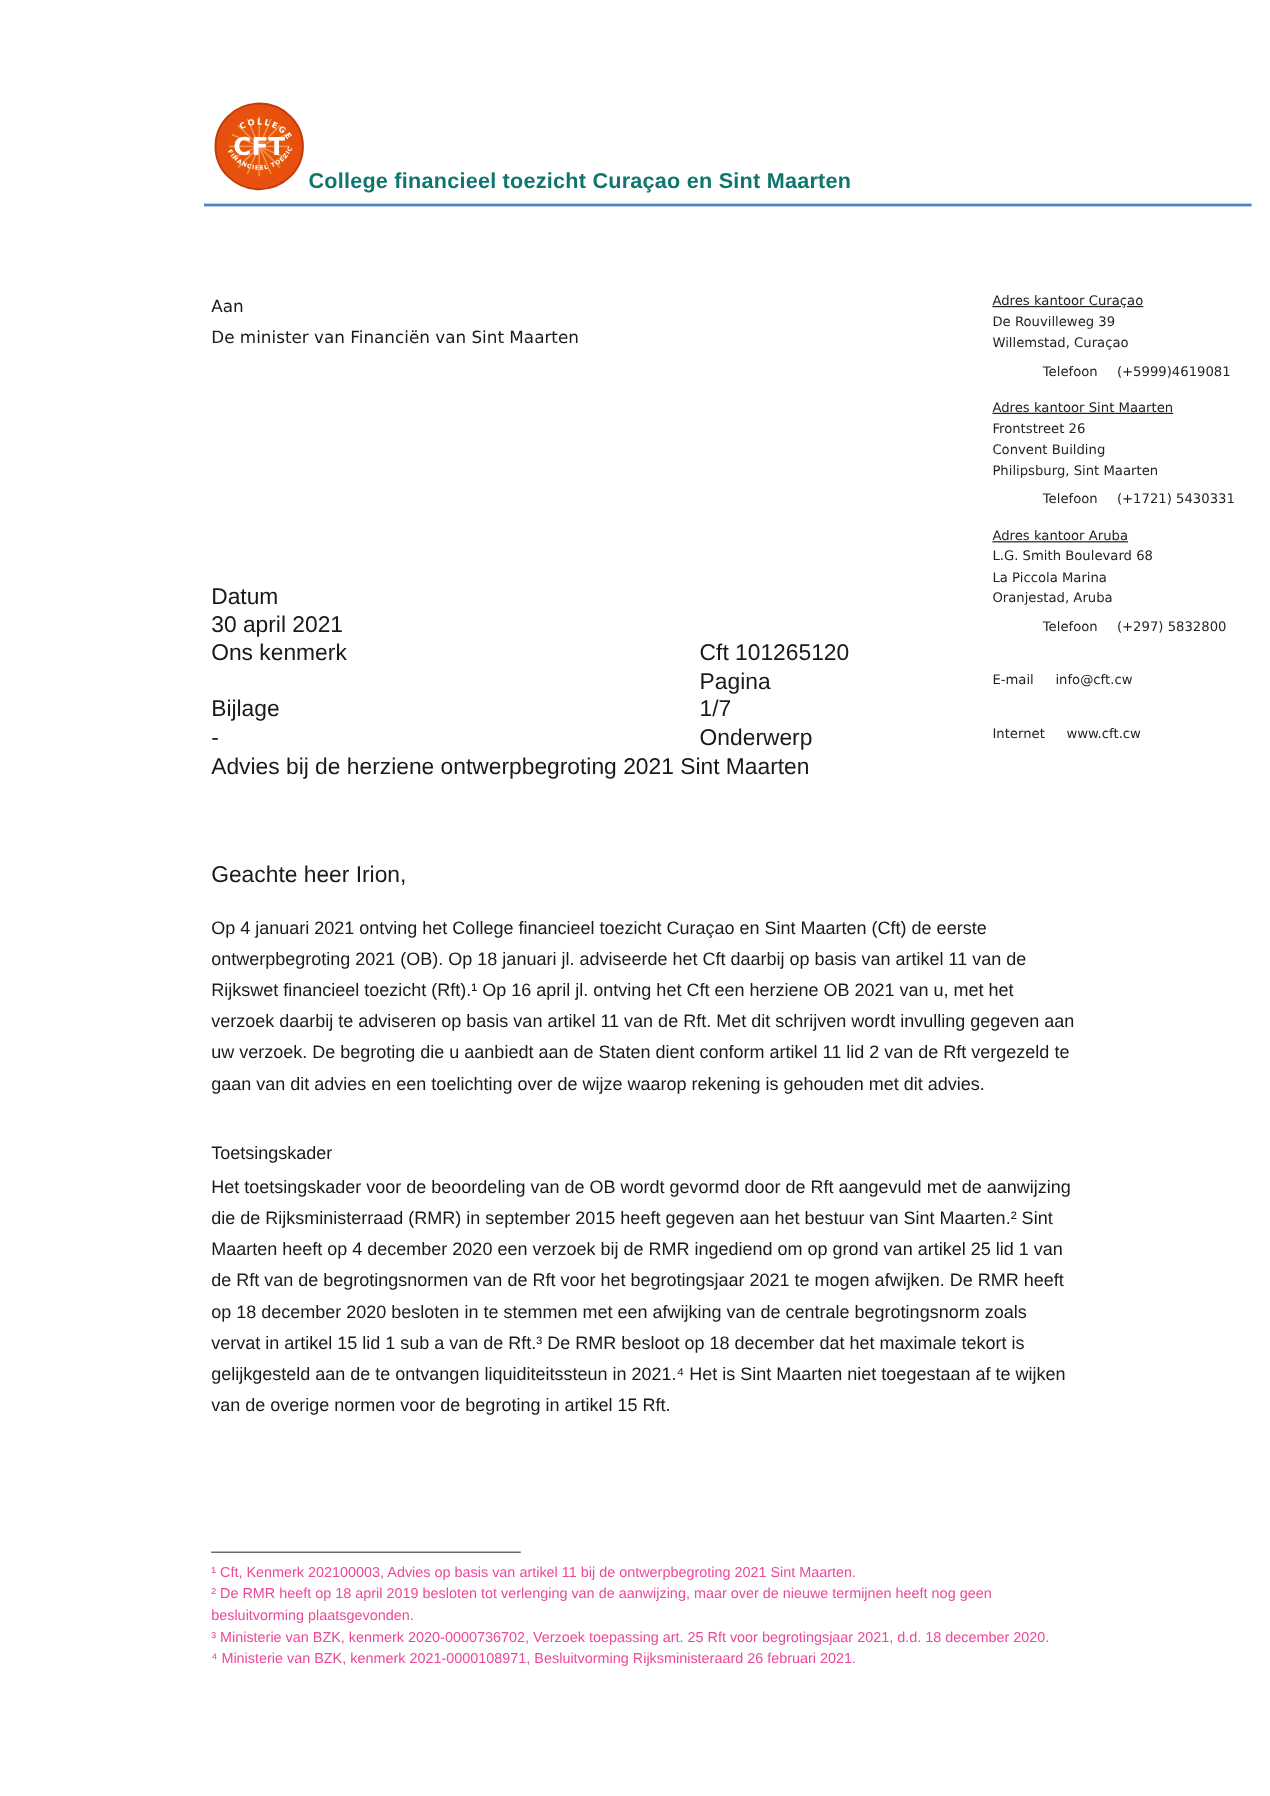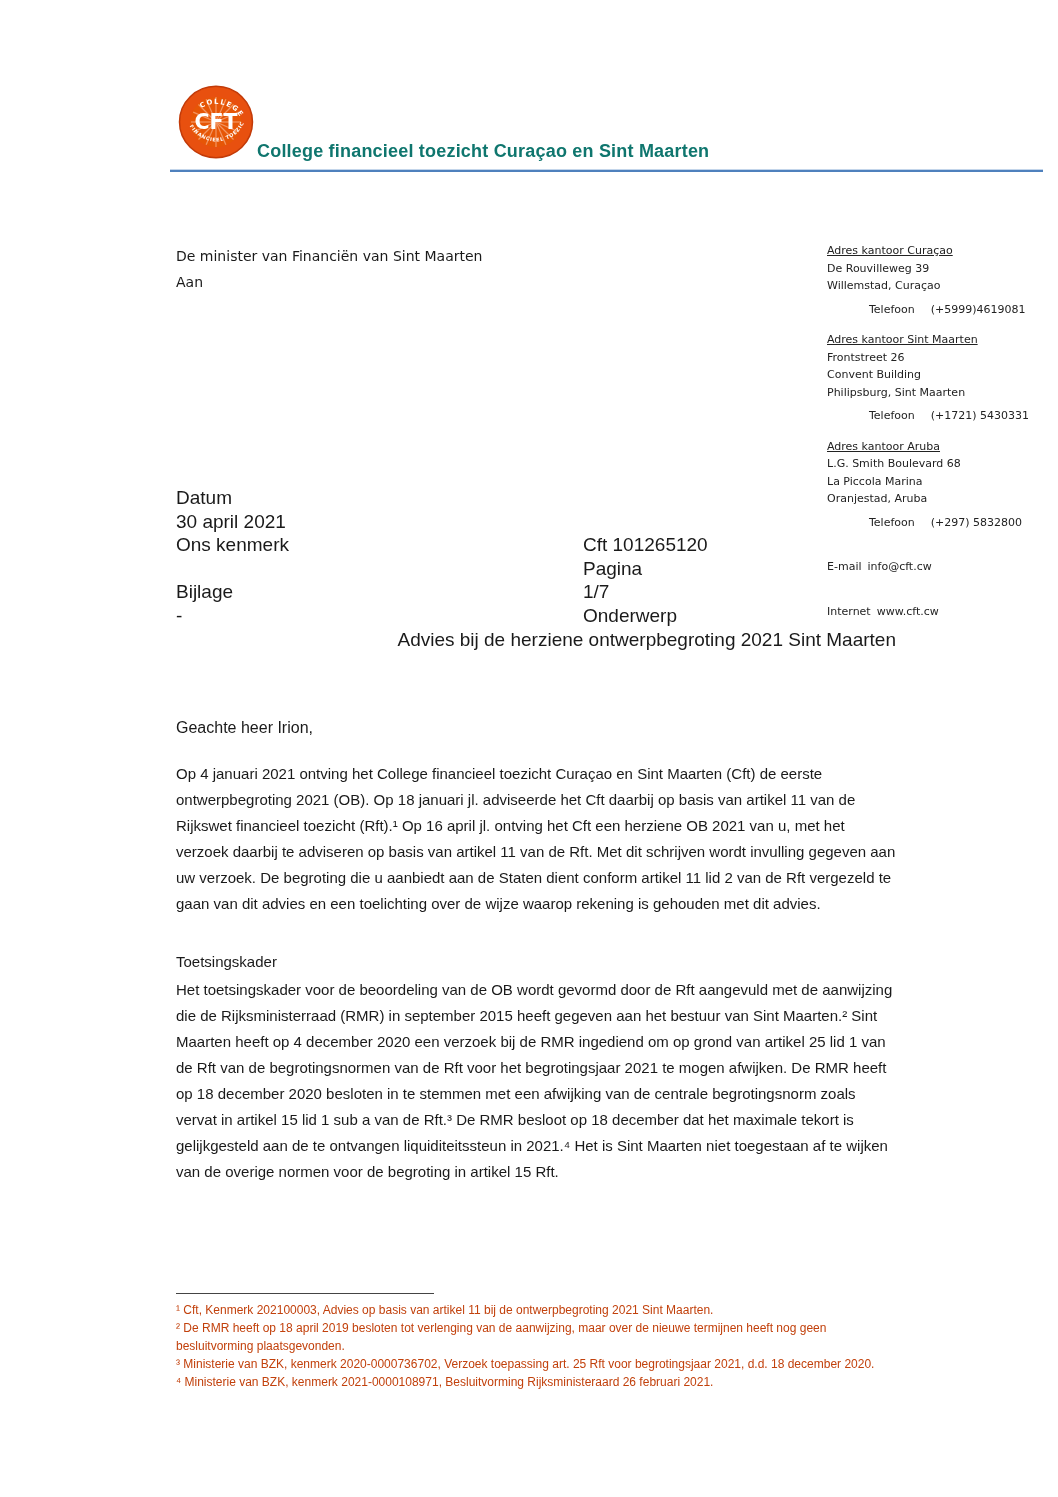--- a/index.html
+++ b/index.html
@@ -35,40 +35,40 @@
   
   .sidebar {
     position:absolute; left:827px; top:242px; width:222px;
     font-family:"DejaVu Sans", sans-serif;
     font-size:11px; line-height:17.5px; color:#222;
   }
   .office { margin-bottom:13px; }
   .office-title { text-decoration:underline; }
   .phone-row { display:flex; gap:16px; margin-top:6px;margin-left:42px; }
   .contact-block { margin-top:10px; }
-  .contact-row { display:flex; gap:6px;margin-top:27px; }
+  .contact-row { display:flex; gap:18px;margin-top:27px; }
 
   
   .meta {
     position:absolute; left:176px; top:486px; width:720px;
     font-size:19px; line-height:23.6px;
     display:grid; grid-template-columns:407px 1fr;
   }
-  .meta .span2 { grid-column:1 / span 2;text-align:right; }
+  .meta .span2 { grid-column:1 / span 2; }
 
   
-  .salutation { position:absolute; left:176px; top:719px; font-size:16px; }
+  .salutation { position:absolute; left:176px; top:719px; font-size:19px; }
   .para1 { position:absolute; left:176px; top:761px; width:720px; font-size:15px; line-height:26px; }
   .section-title { position:absolute; left:176px; top:953px; font-size:15px; font-weight:normal; }
   .para2 { position:absolute; left:176px; top:977px; width:724px; font-size:15px; line-height:26px; }
 
   
   .footnotes {
     position:absolute; left:176px; top:1293px; width:716px;
-    font-size:12px; line-height:18px; color:#c2410c;
+    font-size:12px; line-height:18px; color:#ec4899;
   }
   .footnote-rule { width:258px; border-top:1.4px solid #444; margin-bottom:7px; }
 
   .logo-cft-text {
     font-family:"DejaVu Sans", sans-serif;
     font-weight:bold;
   }
 </style>
 </head>
 <body>
@@ -108,22 +108,22 @@
         <textPath href="#arcBottom" startOffset="8%">FINANCIEEL TOEZICHT</textPath>
       </text>
       <text x="50" y="59" text-anchor="middle" font-size="27" fill="#ffffff" class="logo-cft-text">CFT</text>
     </svg>
   </div>
 
   <div class="org-title">College financieel toezicht Curaçao en Sint Maarten</div>
   <div class="header-rule"></div>
 
   <div class="recipient">
+    <div>Aan</div>
     <div>De minister van Financiën van Sint Maarten</div>
-    <div>Aan</div>
   </div>
 
   <div class="sidebar">
     <div class="office">
       <div class="office-title">Adres kantoor Curaçao</div>
       <div>De Rouvilleweg 39</div>
       <div>Willemstad, Curaçao</div>
       <div class="phone-row">
         <span>Telefoon</span>
         <span>(+5999)4619081</span>

